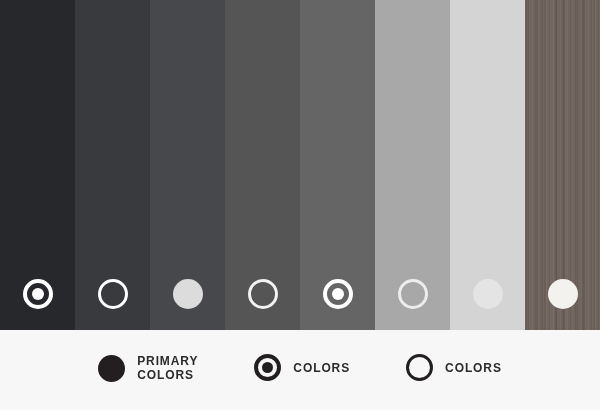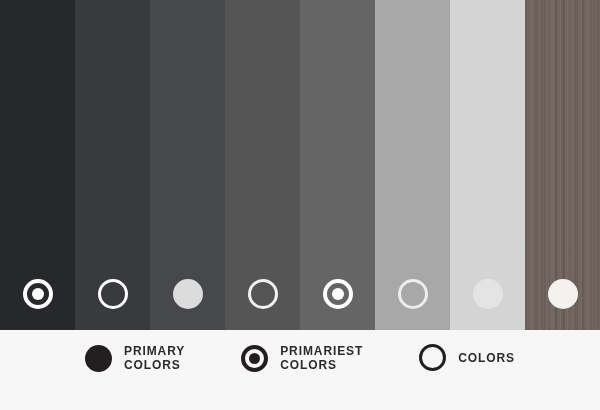--- a/index.html
+++ b/index.html
@@ -98,21 +98,21 @@
     background: currentColor;
   }
 
   
   #legend {
     display: flex;
     align-items: flex-start;
     justify-content: center;
     gap: 56px;
     height: 80px;
-    padding-top: 14px;
+    padding-top: 24px;
     box-sizing: border-box;
     background: #f7f7f7;
   }
 
   .legend-item {
     display: flex;
     align-items: center;
     gap: 12px;
   }
 
@@ -211,21 +211,20 @@
         <span class="l1">PRIMARY</span>
         <span class="l2">COLORS</span>
       </span>
     </div>
 
     <div class="legend-item">
       <span class="legend-marker ringdot" style="color: rgb(35, 31, 32);">
         <span class="inner"></span>
       </span>
       <span class="legend-text">
-        <span class="l1">PRIMARIEST</span>
         <span class="l2">COLORS</span>
       </span>
     </div>
 
     <div class="legend-item">
       <span class="legend-marker ring" style="color: rgb(35, 31, 32);"></span>
       <span class="legend-text">
         <span class="l2">COLORS</span>
       </span>
     </div>

